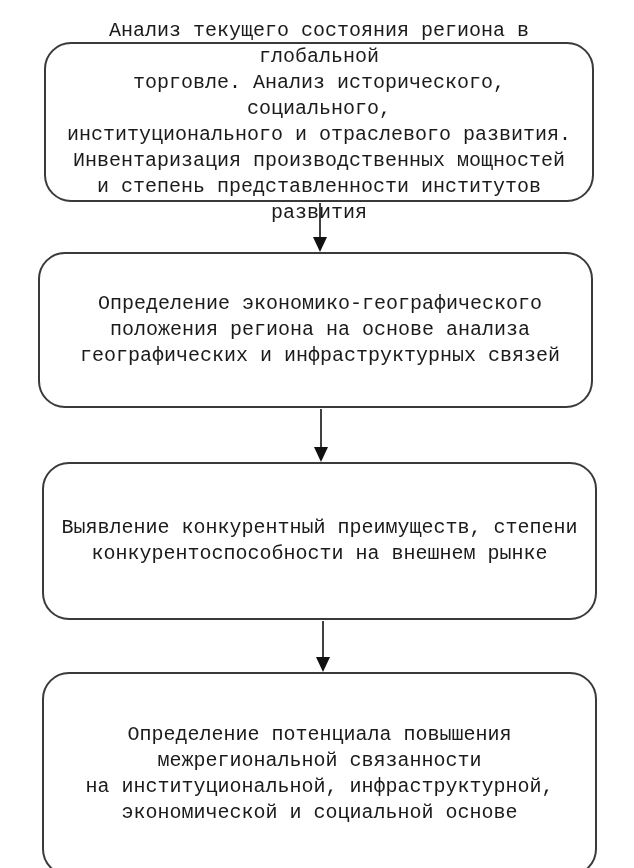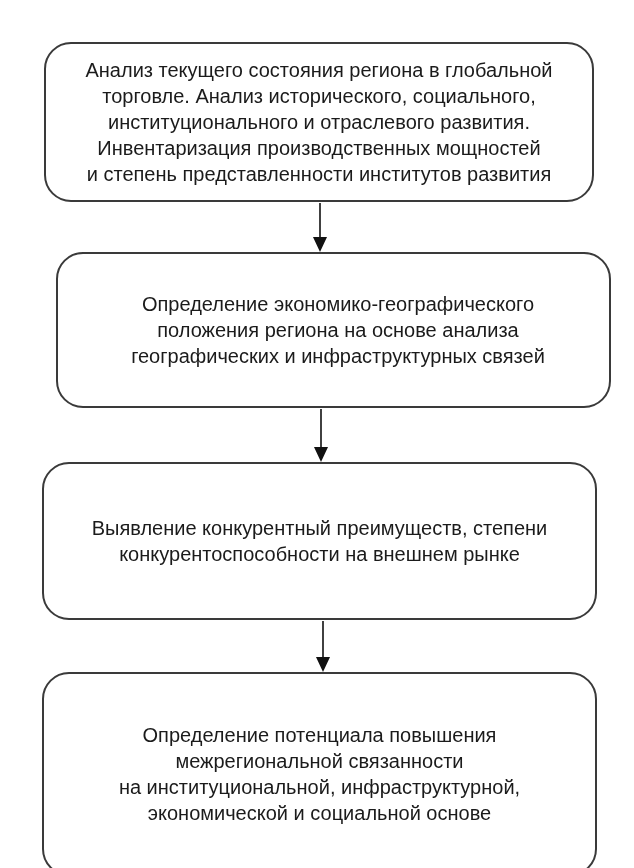--- a/index.html
+++ b/index.html
@@ -5,21 +5,21 @@
   html, body {
     margin: 0;
     padding: 0;
     background: #ffffff;
   }
   .canvas {
     position: relative;
     width: 634px;
     height: 868px;
     background: #ffffff;
-    font-family: Liberation Sans, sans-serif;
+    font-family: Liberation Mono, monospace;
     overflow: hidden;
   }
   .flow-box {
     position: absolute;
     box-sizing: border-box;
     border: 2px solid #3a3a3a;
     border-radius: 27px;
     background: #ffffff;
     display: flex;
     align-items: center;
@@ -37,21 +37,21 @@
     position: absolute;
     width: 18px;
   }
   .flow-arrow svg {
     display: block;
     width: 100%;
     height: 100%;
   }
   
   #box-1 { left: 44px; top: 42px;  width: 550px; height: 160px; }
-  #box-2 { left: 56px; top: 252px; width: 555px; height: 156px; padding-left: 23px; }
+  #box-2 { left: 38px; top: 252px; width: 555px; height: 156px; padding-left: 23px; }
   #box-3 { left: 42px; top: 462px; width: 555px; height: 158px; justify-content: center; }
   #box-4 { left: 42px; top: 672px; width: 555px; height: 204px; }
   #arrow-1 { left: 311px; top: 203px; height: 49px; }
   #arrow-2 { left: 312px; top: 409px; height: 53px; }
   #arrow-3 { left: 314px; top: 621px; height: 51px; }
 </style>
 </head>
 <body>
 
 <div class="canvas">

